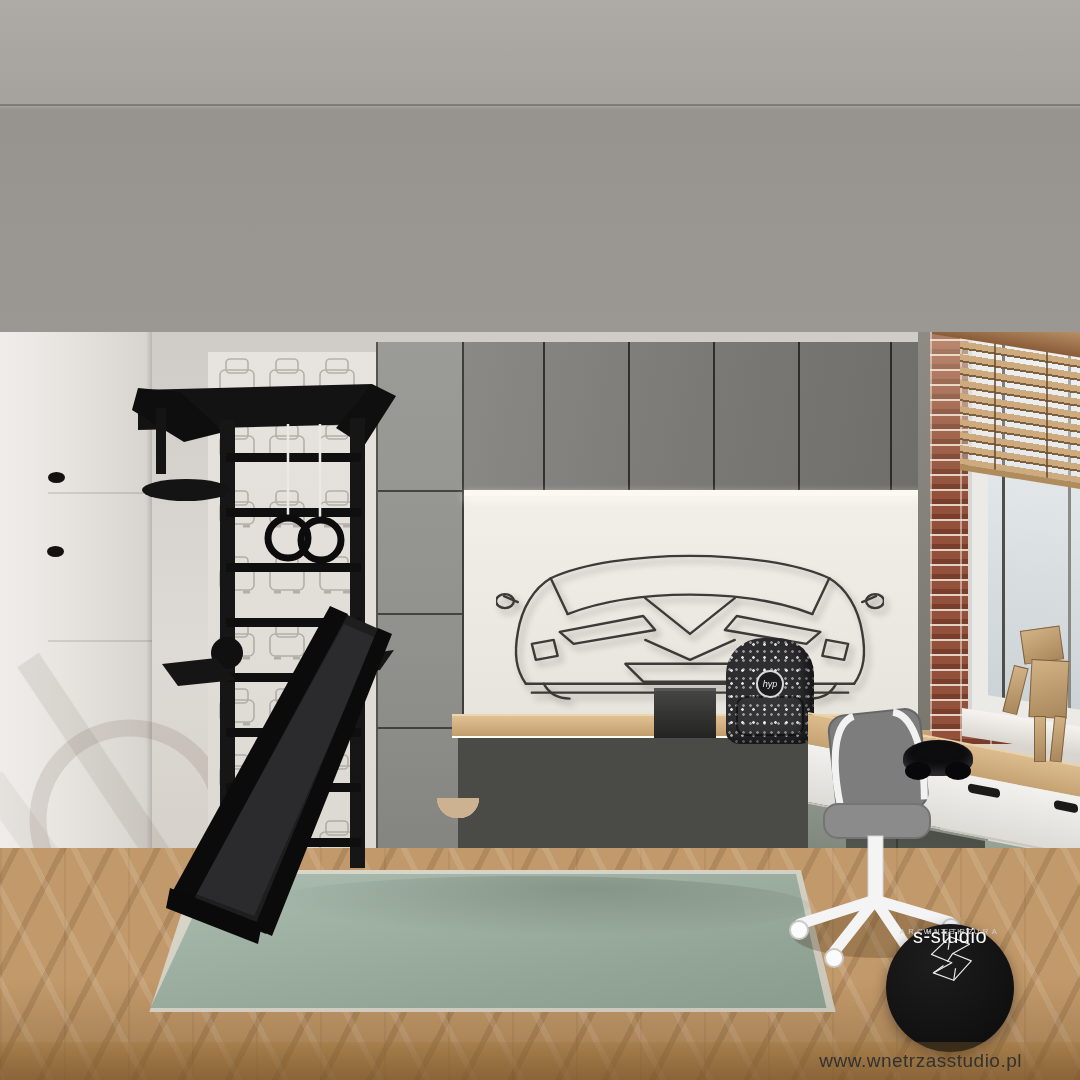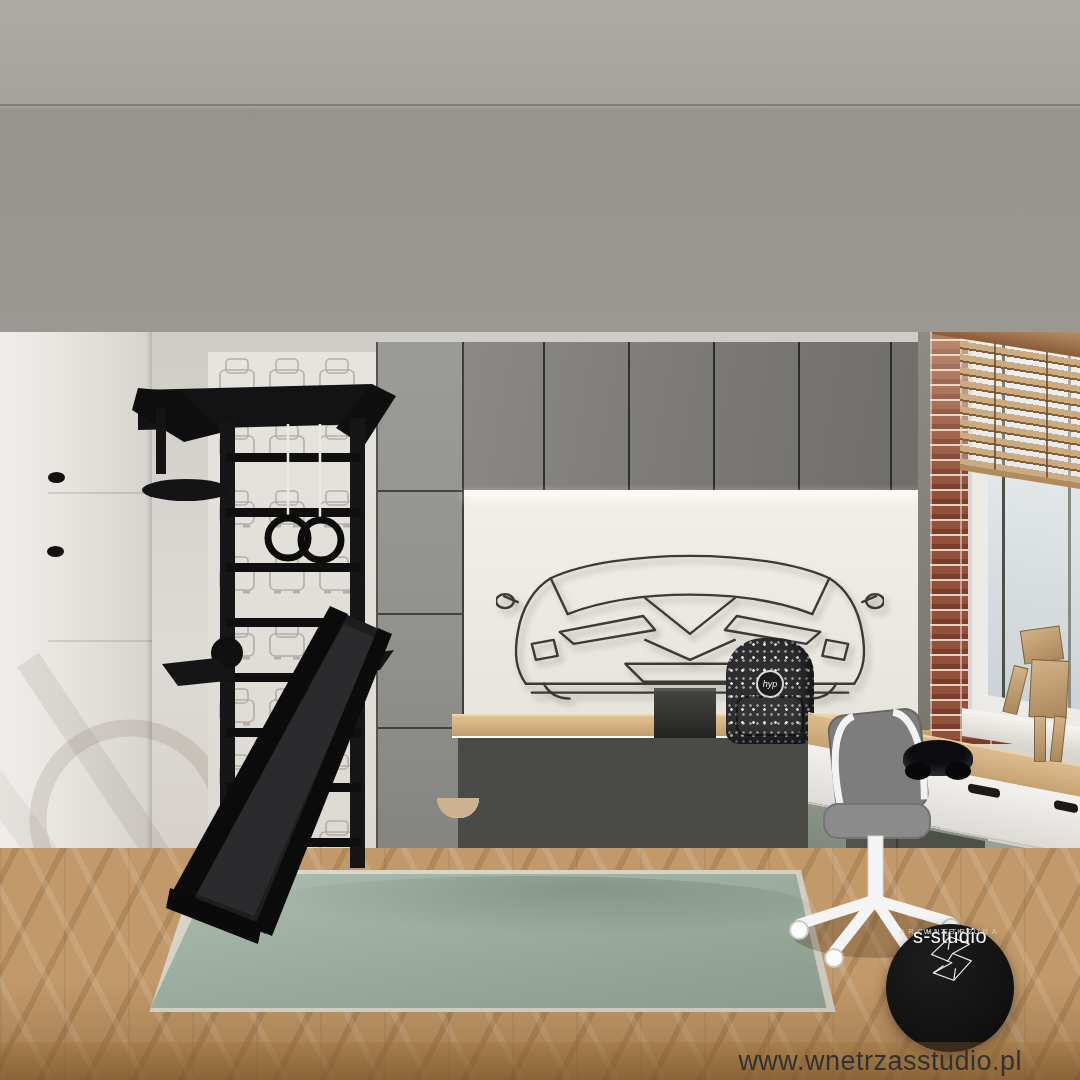--- a/index.html
+++ b/index.html
@@ -147,21 +147,21 @@
   
   .logo-circle{left:886px;top:924px;width:128px;height:128px;border-radius:50%;
     background:radial-gradient(circle at 38% 30%,#1d1d1d,#0b0b0b);
     display:flex;flex-direction:column;align-items:center;box-shadow:0 4px 14px rgba(0,0,0,.4);}
   .logo-mark{position:relative;margin-top:10px;width:50px;height:50px;}
   .logo-title{position:relative;color:#fff;font-size:20px;letter-spacing:.5px;margin-top:1px;}
   .logo-sub{position:relative;color:#cfcfcf;font-size:7.5px;letter-spacing:3.5px;margin-top:3px;}
   .url-strip{left:0;top:1042px;width:1080px;height:38px;
     background:linear-gradient(rgba(158,112,52,.28),rgba(122,84,36,.55));
     display:flex;align-items:center;justify-content:flex-end;padding-right:58px;}
-  .url-text{position:relative;color:#33322f;font-size:27px;letter-spacing:.5px;}
+  .url-text{position:relative;color:#33322f;font-size:19px;letter-spacing:.5px;}
 </style>
 </head>
 <body>
 
 <div id="scene">
 
   <div class="back-wall"></div>
   <div class="left-wall"></div>
   <div class="left-door-seam" style="left:48px;top:492px;width:104px;"></div>
   <div class="left-door-seam" style="left:48px;top:640px;width:104px;"></div>

